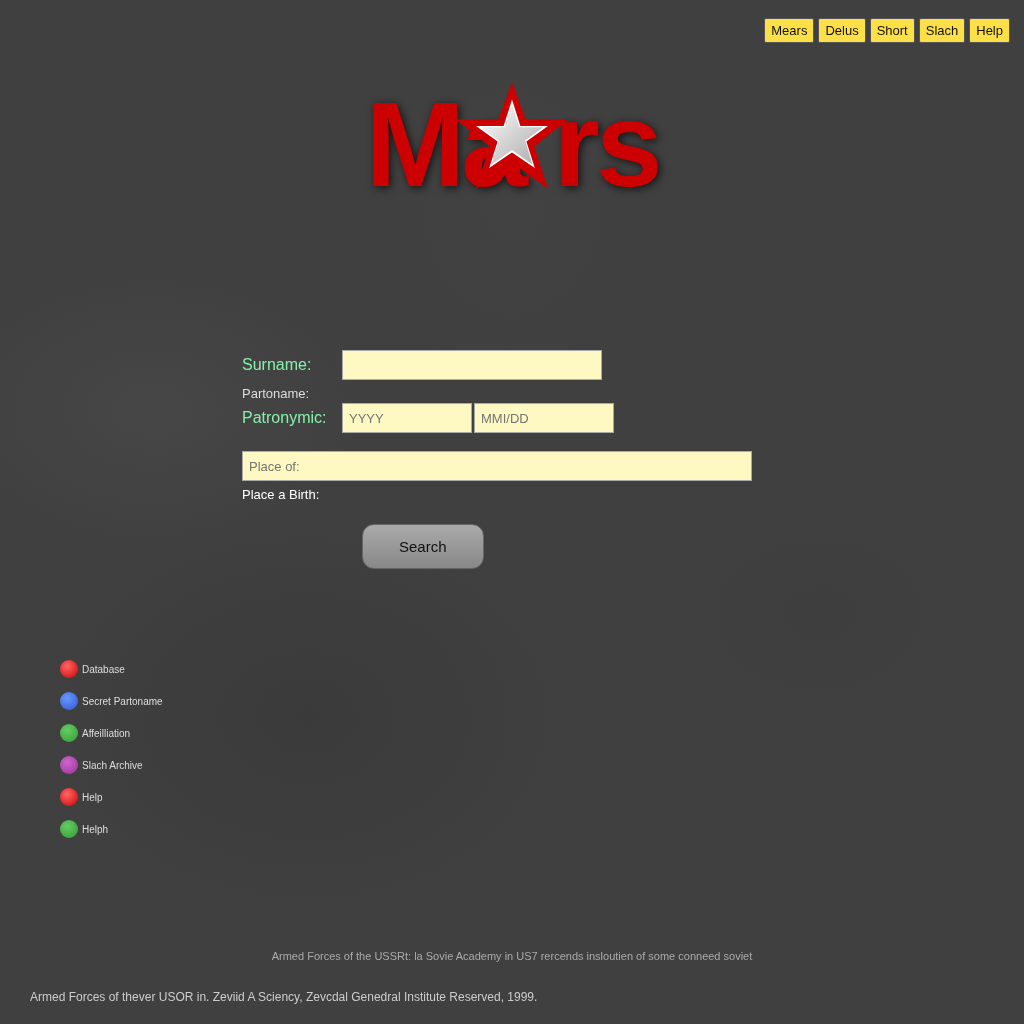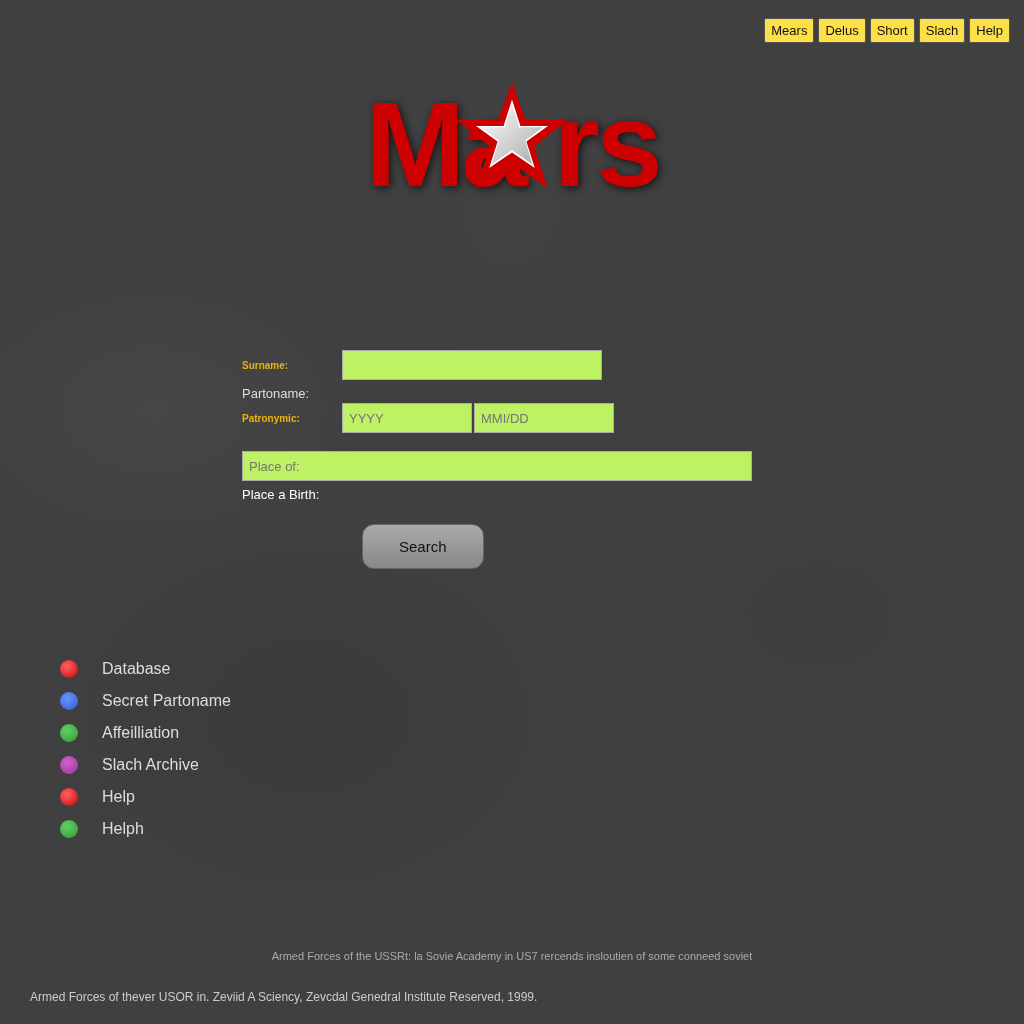--- a/index.html
+++ b/index.html
@@ -91,28 +91,27 @@
       z-index: 10;
     }
 
     .form-row {
       display: flex;
       align-items: center;
       margin-bottom: 6px;
     }
 
     .form-label {
-      color: #eab308;
-      font-size: 10px;
+      color: #86efac;
+      font-size: 16px;
       min-width: 100px;
-      font-weight: bold;
     }
 
     .form-input {
-      background: #bef264;
+      background: #fef9c3;
       border: 1px solid #aaa;
       height: 30px;
       font-size: 13px;
       padding: 2px 6px;
       color: #333;
       outline: none;
     }
     .input-surname-val { width: 260px; }
     .input-patronymic { width: 130px; }
     .input-date { width: 140px; margin-left: 2px; }
@@ -146,24 +145,24 @@
     .sidebar {
       position: absolute;
       left: 60px;
       top: 660px;
       z-index: 10;
     }
 
     .sidebar-item {
       display: flex;
       align-items: center;
-      gap: 24px;
+      gap: 4px;
       margin-bottom: 14px;
       cursor: pointer;
-      font-size: 16px;
+      font-size: 10px;
       color: #ddd;
     }
 
     .sidebar-icon {
       width: 18px;
       height: 18px;
       border-radius: 50%;
       display: flex;
       align-items: center;
       justify-content: center;

